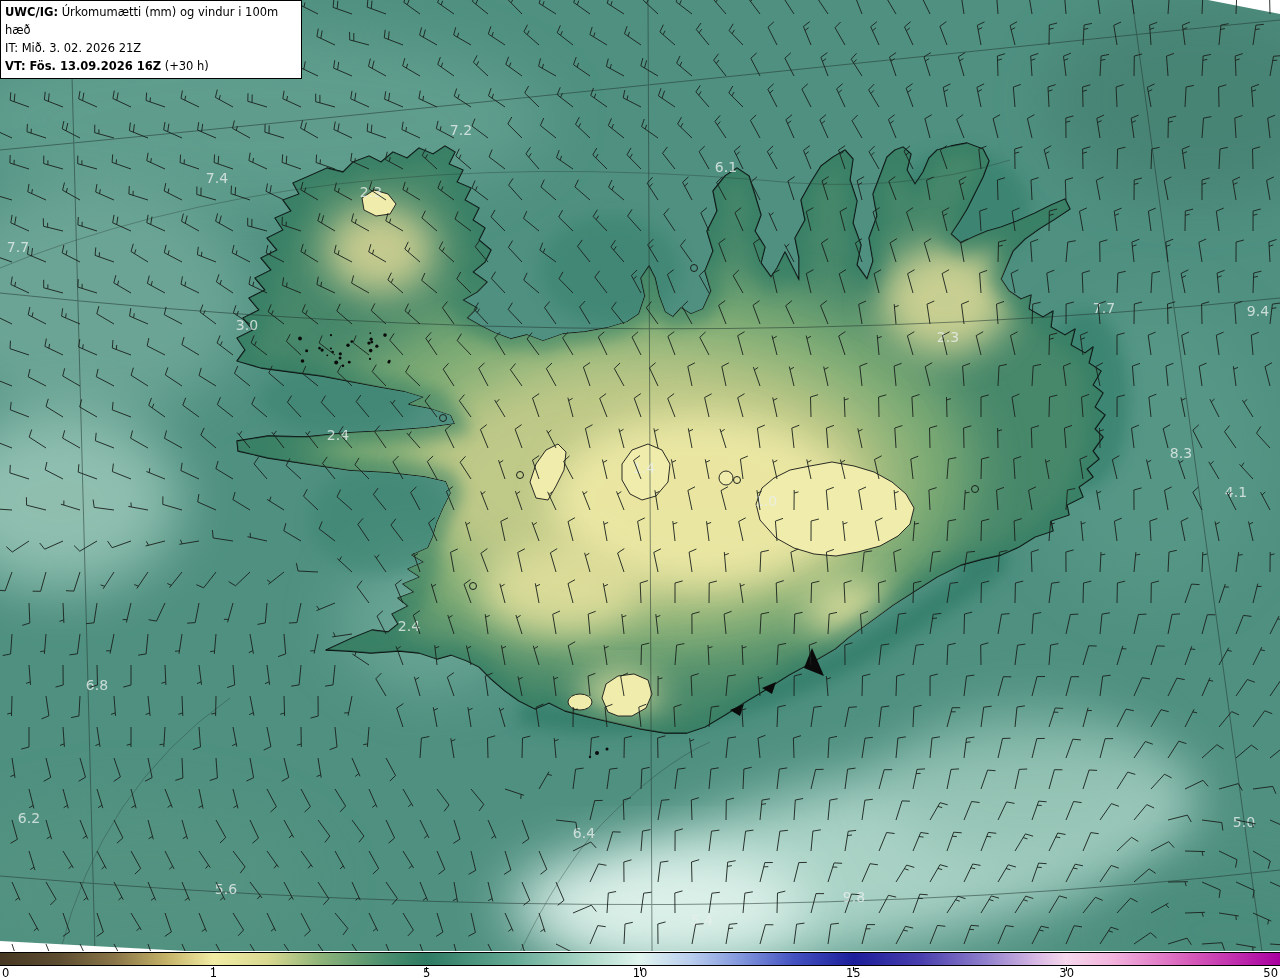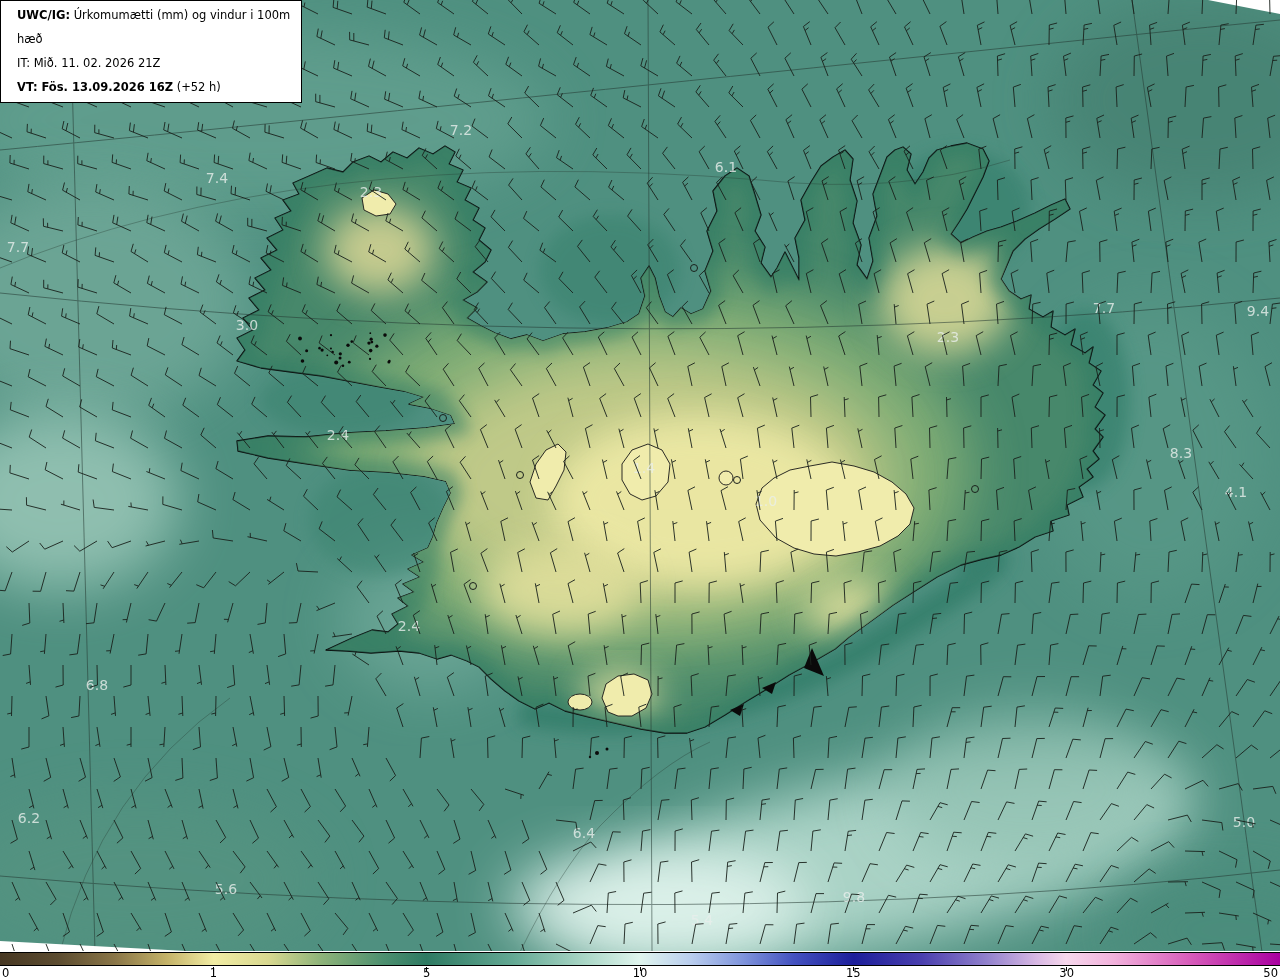--- a/index.html
+++ b/index.html
@@ -1,22 +1,22 @@
 <!DOCTYPE html>
 <html><head>
 <meta charset="utf-8">
 <style>
   html,body{margin:0;padding:0;background:#fff;}
   #stage{position:relative;width:1280px;height:978px;overflow:hidden;
          font-family:"DejaVu Sans","Liberation Sans",sans-serif;background:#fff;}
   #map{position:absolute;left:0;top:0;}
   
   #titlebox{position:absolute;left:0;top:0;width:302px;background:#ffffff;
-            border:1px solid #000;box-sizing:border-box;padding:2px 5px 3px 16px;
-            font-size:11.5px;line-height:24px;color:#000;}
+            border:1px solid #000;box-sizing:border-box;padding:2px 5px 3px 4px;
+            font-size:11.5px;line-height:18px;color:#000;}
   #titlebox .b{font-weight:bold;}
   
   #colorbar{position:absolute;left:0;top:951px;width:1280px;height:27px;background:#fff;}
   #cbar-strip{position:absolute;left:0;top:1px;width:1280px;height:14px;
               border-top:1px solid #000;border-bottom:1px solid #000;box-sizing:border-box;}
   .ctick{position:absolute;top:16px;width:1px;height:4px;background:#000;}
   .clab{position:absolute;top:15px;font-size:11.5px;color:#000;}
   text.cl{font-size:14px;fill:#e9efec;opacity:0.8;}
 </style>
 </head>
@@ -192,22 +192,22 @@
         <circle cx="443" cy="418" r="3.5" fill="none" stroke="#1a211c" stroke-width="1"></circle>
         <circle cx="520" cy="475" r="3.5" fill="none" stroke="#1a211c" stroke-width="1"></circle>
         <circle cx="737" cy="480" r="3.5" fill="none" stroke="#1a211c" stroke-width="1"></circle>
         <circle cx="694" cy="268" r="3.5" fill="none" stroke="#1a211c" stroke-width="1"></circle>
         <circle cx="975" cy="489" r="3.5" fill="none" stroke="#1a211c" stroke-width="1"></circle>
       </g>
 </svg>
 
 <div id="titlebox">
   <div class="tl"><span class="b">UWC/IG:</span> <span>Úrkomumætti (mm) og vindur i 100m hæð</span></div>
-  <div class="tl"><span>IT:</span> <span>Mið. 11. 02. 2026 21Z</span></div>
-  <div class="tl"><span class="b">VT:</span> <span class="b">Fös. 13.09.2026 16Z</span> <span>(+52 h)</span></div>
+  <div class="tl"><span>IT:</span> <span>Mið. 3. 02. 2026 21Z</span></div>
+  <div class="tl"><span class="b">VT:</span> <span class="b">Fös. 13.09.2026 16Z</span> <span>(+30 h)</span></div>
 </div>
 
 <div id="colorbar">
   <div id="cbar-strip" style="background: linear-gradient(to right, rgb(71, 56, 35) 0%, rgb(92, 76, 48) 4.5%, rgb(138, 118, 72) 9%, rgb(196, 178, 104) 13%, rgb(241, 236, 164) 16.7%, rgb(216, 216, 144) 21%, rgb(143, 180, 122) 25%, rgb(76, 143, 111) 30%, rgb(46, 122, 98) 33.3%, rgb(99, 168, 147) 40%, rgb(174, 217, 201) 46%, rgb(224, 245, 238) 50%, rgb(185, 205, 238) 54%, rgb(128, 149, 220) 58%, rgb(68, 82, 192) 62%, rgb(28, 30, 154) 66.7%, rgb(74, 63, 174) 72%, rgb(144, 128, 204) 77%, rgb(216, 184, 228) 81%, rgb(246, 215, 236) 83.3%, rgb(242, 178, 220) 87%, rgb(215, 92, 186) 93%, rgb(168, 0, 160) 100%);"></div>
   <div id="cbar-labels">
         <div class="clab" style="left: 2px;">0</div>
         <div class="ctick" style="left: 212.833px;"></div>
         <div class="clab" style="left: 205.333px; width: 16px; text-align: center;">1</div>
         <div class="ctick" style="left: 426.167px;"></div>
         <div class="clab" style="left: 418.667px; width: 16px; text-align: center;">5</div>

